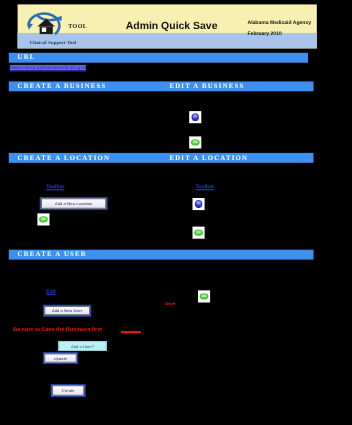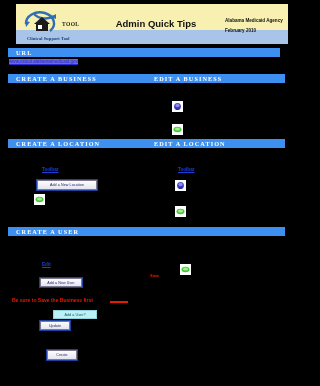--- a/index.html
+++ b/index.html
@@ -86,21 +86,21 @@
       <polygon points="5,13 10,14 6,19" fill="#2f6fb5"></polygon>
       <polygon points="36,11 31,9 36,6" fill="#2f6fb5"></polygon>
       <polygon points="14,16 22,9 30,16" fill="#1b1b1b"></polygon>
       <rect x="16" y="16" width="12" height="7" fill="#1b1b1b"></rect>
       <rect x="18" y="17" width="4" height="4" fill="#ffffff"></rect>
     </svg>
   </div>
   <div class="logo-tool">TOOL</div>
   <div class="logo-sub">Clinical Support Tool</div>
 
-  <div class="hdr-title">Admin Quick Tips</div>
+  <div class="hdr-title">Admin Quick Save</div>
   <div class="agency">Alabama Medicaid Agency</div>
   <div class="agency2">February 2010</div>
 
   <div class="bar urlbar">URL</div>
   <a class="urllink" href="#">www.cstool.alabamamedicaid.gov</a>
 
   <div class="bar cb">CREATE A BUSINESS</div>
   <div class="bar eb">EDIT A BUSINESS</div>
 
   <div class="icn" style="left:172px;top:101px;">

